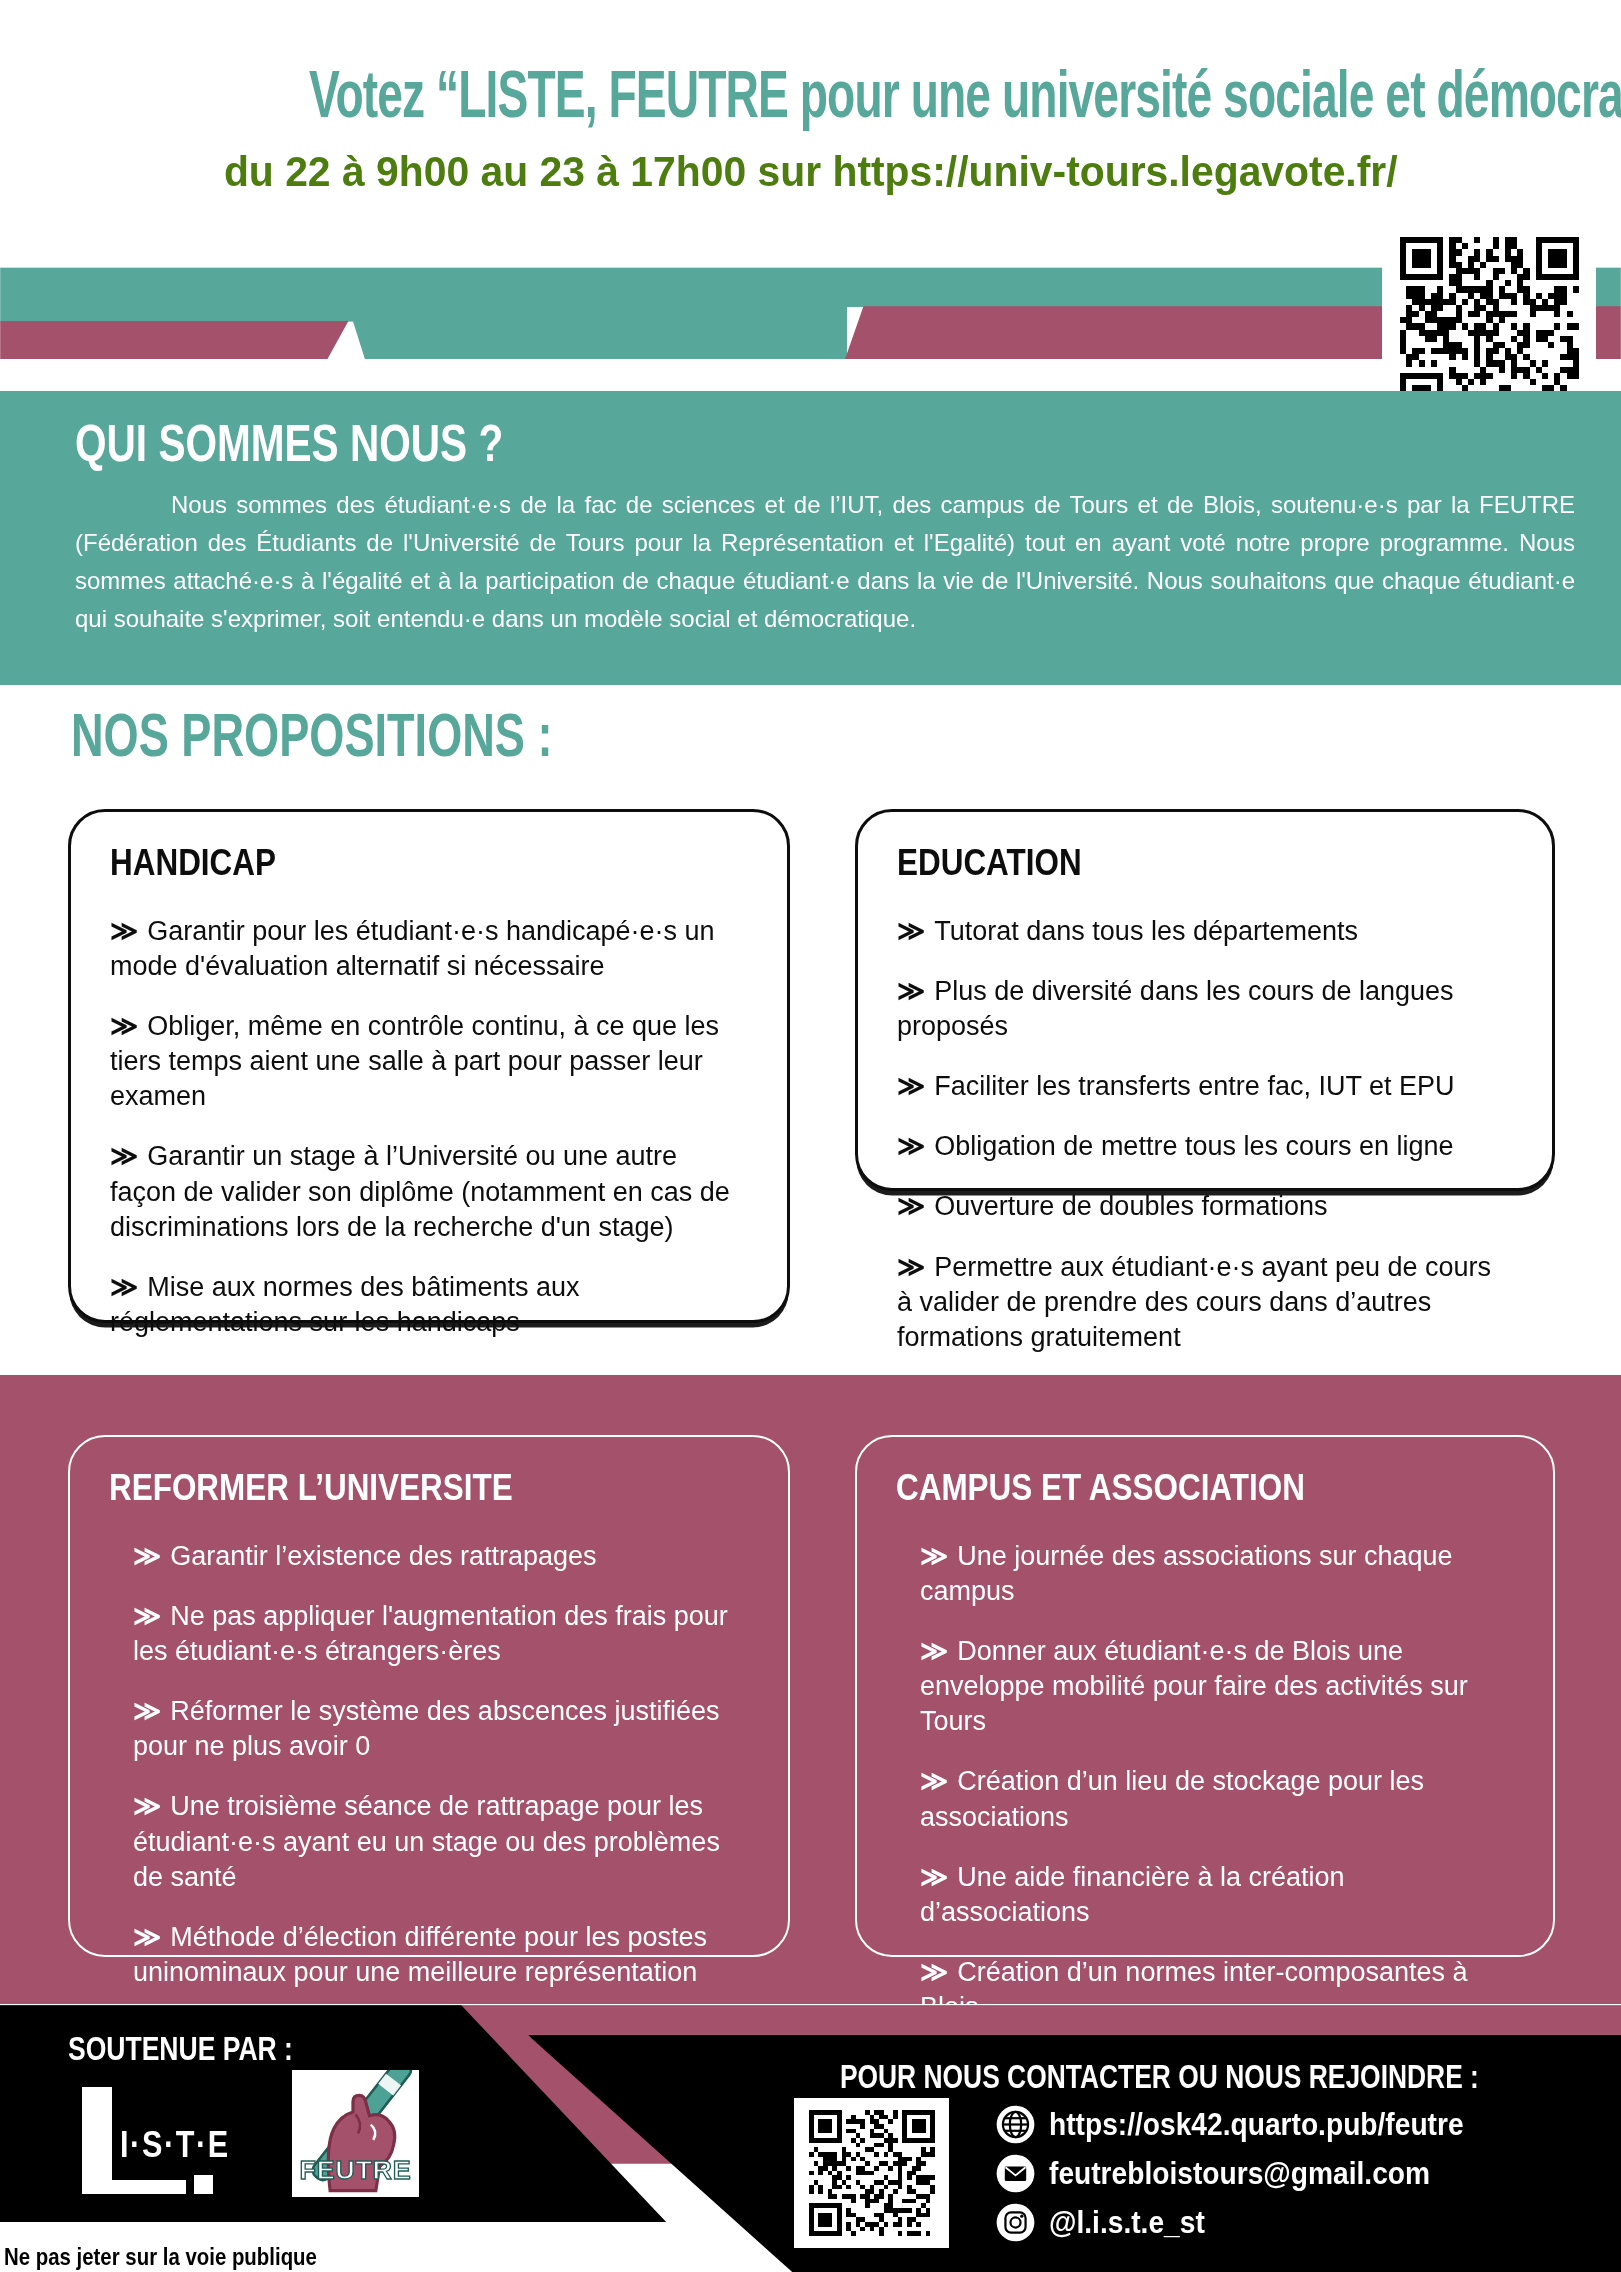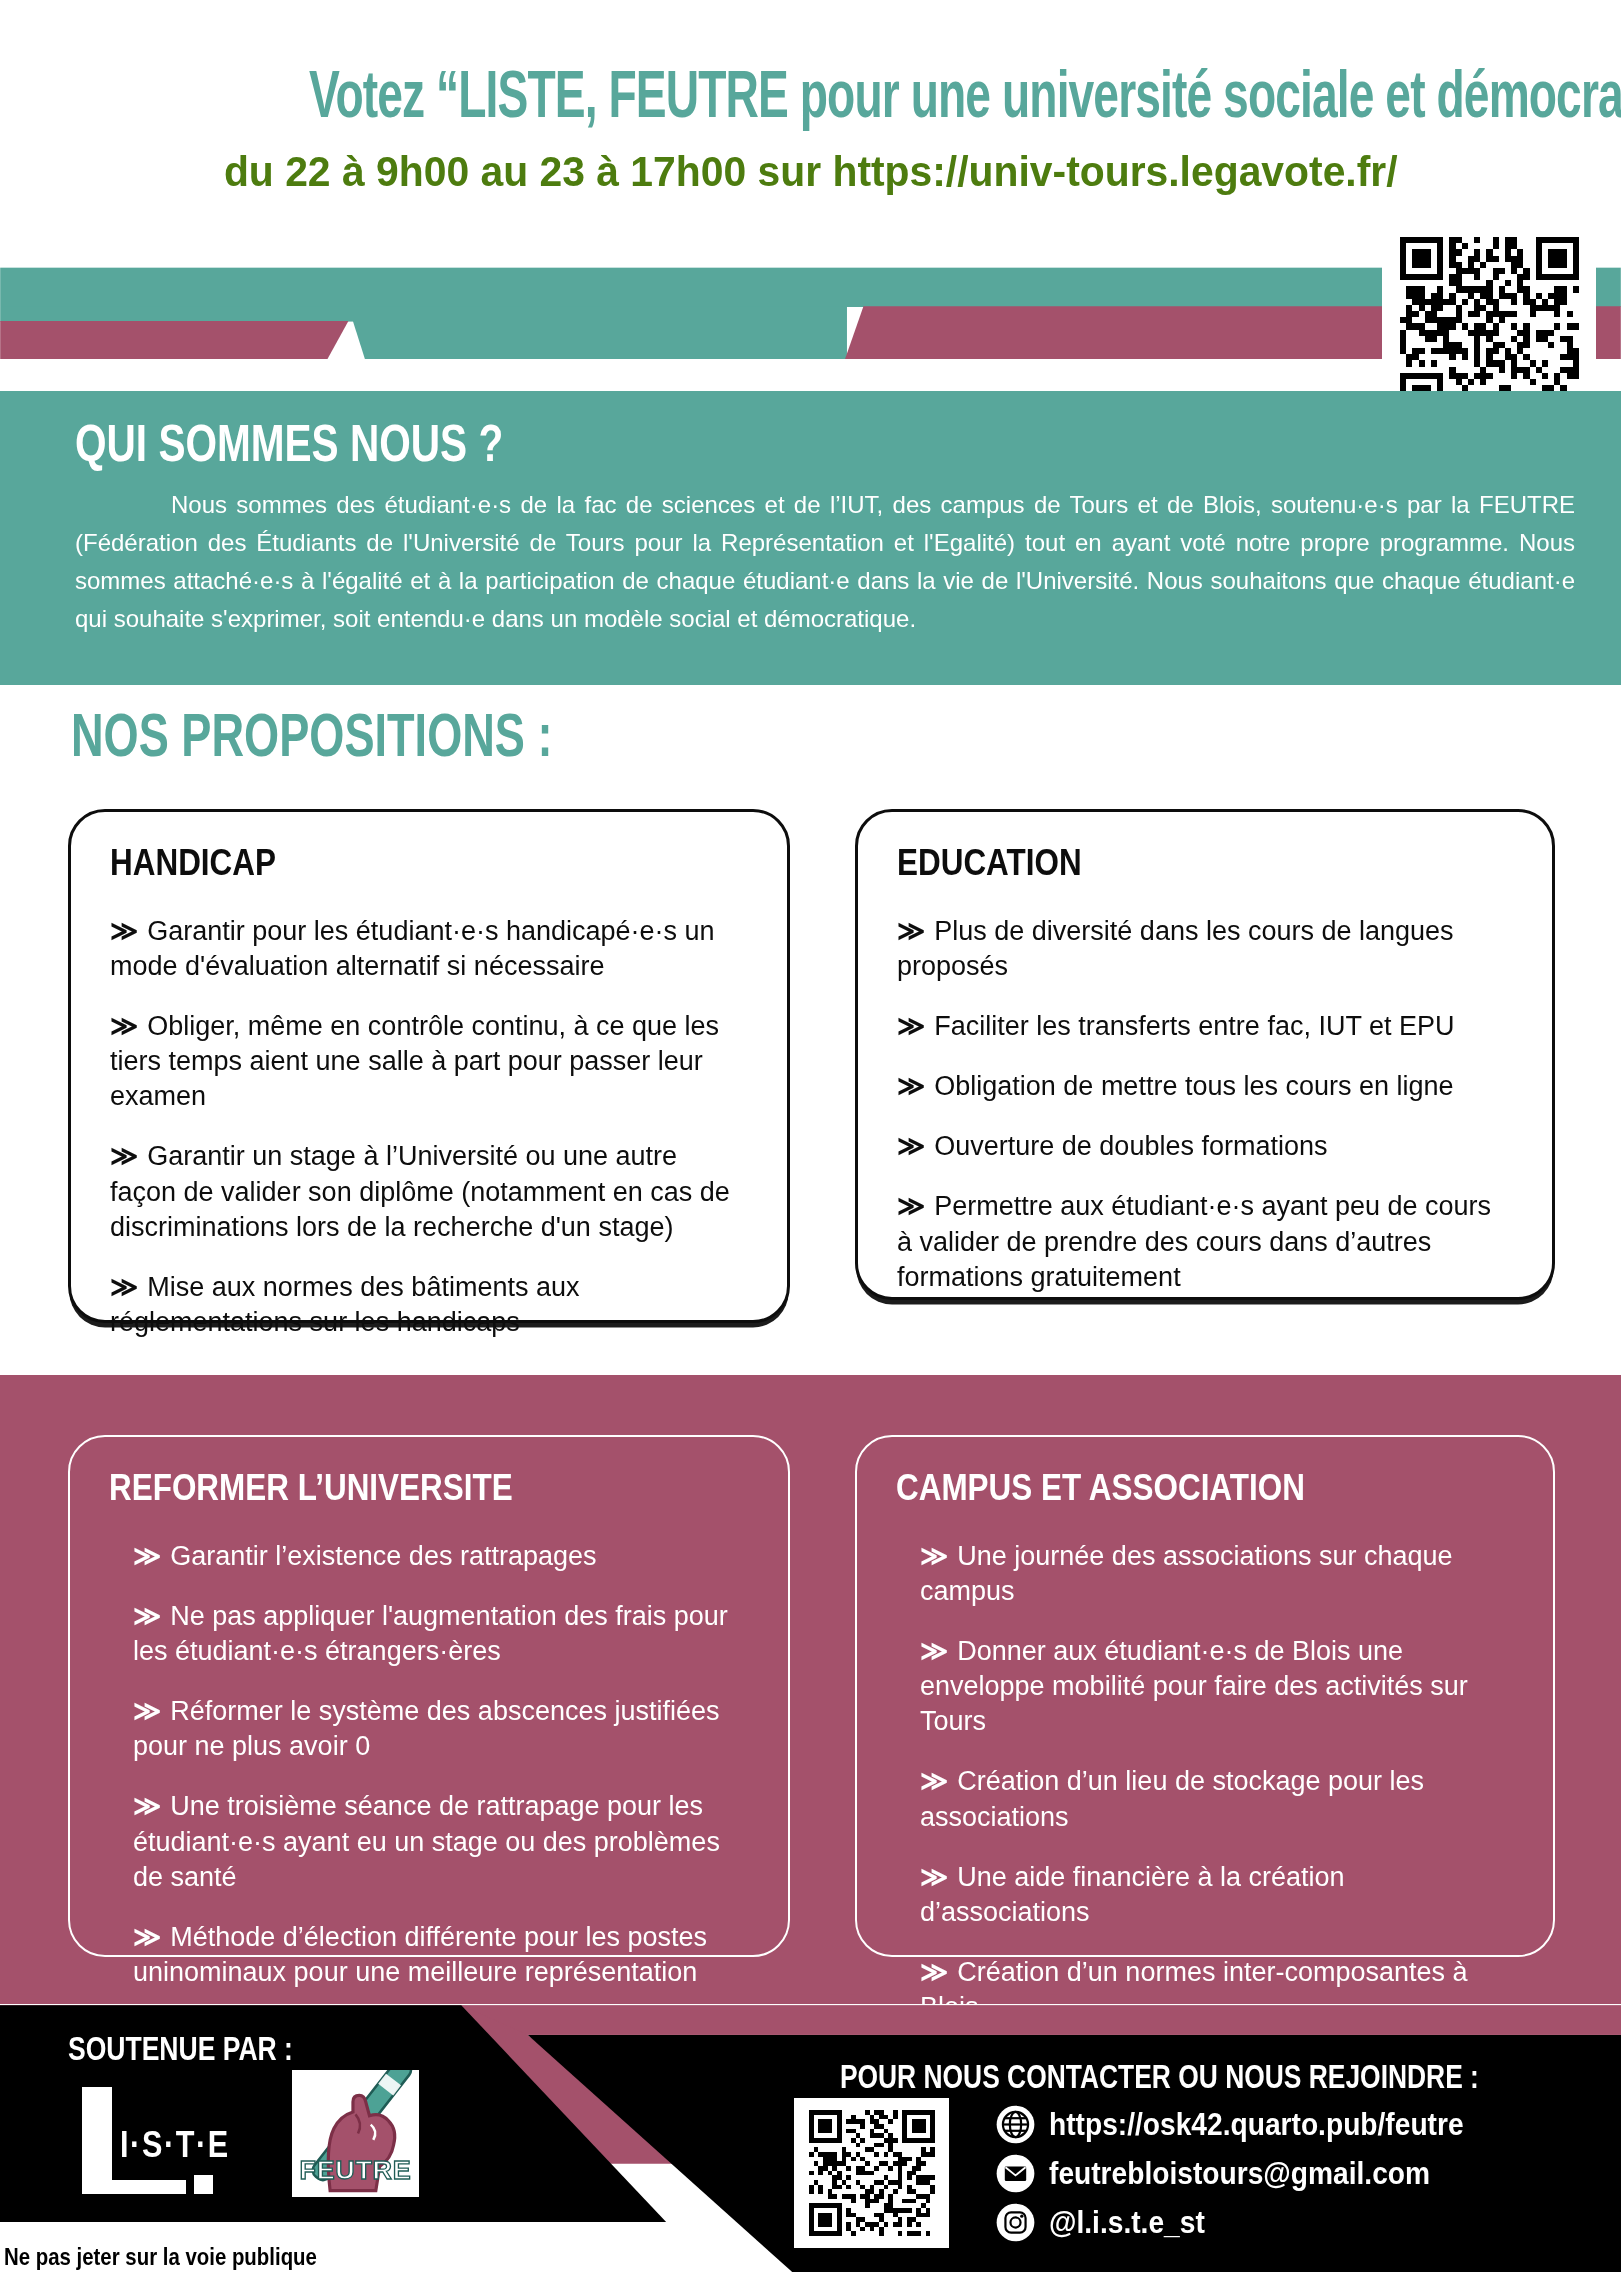--- a/index.html
+++ b/index.html
@@ -32,21 +32,21 @@
   .card.dark  { background:transparent; border:2.5px solid #fff; }
   .card h3 { font-size:37px; font-weight:800; letter-spacing:0; }
   .card.light h3 { color:#0d0d0d; }
   .card.dark h3 { color:#fff; }
   .card ul { list-style:none; margin-top:30px; }
   .card li { font-size:27px; line-height:1.3; margin-bottom:25px; color:#0d0d0d; }
   .card.dark li { color:#fff;margin-left:24px; }
   .card li .chev { font-weight:700; margin-right:9px; }
 
   #card-handicap { left:68px;  top:809px; width:722px; height:514px; }
-  #card-education{ left:855px; top:809px; width:700px; height:491px; }
+  #card-education{ left:855px; top:809px; width:700px; height:382px; }
   #card-reformer { left:68px;  top:1435px; width:722px; height:522px; }
   #card-campus   { left:855px; top:1435px; width:700px; height:522px; }
 
   .maroon-band { left:0; top:1375px; width:1621px; height:629px; }
 
   .soutenue { left:68px; top:2029px; font-size:34px; font-weight:800; color:#fff; }
   .contact-heading { left:698px; top:2058px; width:923px; text-align:center; font-size:33px; font-weight:800; color:#fff; }
   .contact-rows { left:996px; top:2100px; }
   .contact-row { display:flex; align-items:center; height:49px; }
   .contact-row svg { flex:0 0 auto; margin-right:14px; }
@@ -410,20 +410,21 @@
   <ul>
       <li><span class="chev">≫</span><span>Garantir pour les étudiant·e·s handicapé·e·s un mode d'évaluation alternatif si nécessaire</span></li>
       <li><span class="chev">≫</span><span>Obliger, même en contrôle continu, à ce que les tiers temps aient une salle à part pour passer leur examen</span></li>
       <li><span class="chev">≫</span><span>Garantir un stage à l’Université ou une autre façon de valider son diplôme (notamment en cas de discriminations lors de la recherche d'un stage)</span></li>
       <li><span class="chev">≫</span><span>Mise aux normes des bâtiments aux réglementations sur les handicaps</span></li>
     </ul>
 </div>
 <div id="card-education" class="abs card light">
   <h3><span class="cond cx85l">EDUCATION</span></h3>
   <ul>
+      <li><span class="chev">≫</span><span>Tutorat dans tous les départements</span></li>
       <li><span class="chev">≫</span><span>Plus de diversité dans les cours de langues proposés</span></li>
       <li><span class="chev">≫</span><span>Faciliter les transferts entre fac, IUT et EPU</span></li>
       <li><span class="chev">≫</span><span>Obligation de mettre tous les cours en ligne</span></li>
       <li><span class="chev">≫</span><span>Ouverture de doubles formations</span></li>
       <li><span class="chev">≫</span><span>Permettre aux étudiant·e·s ayant peu de cours à valider de prendre des cours dans d’autres formations gratuitement</span></li>
     </ul>
 </div>
 <div id="card-reformer" class="abs card dark">
   <h3><span class="cond cx85l">REFORMER L’UNIVERSITE</span></h3>
   <ul>

